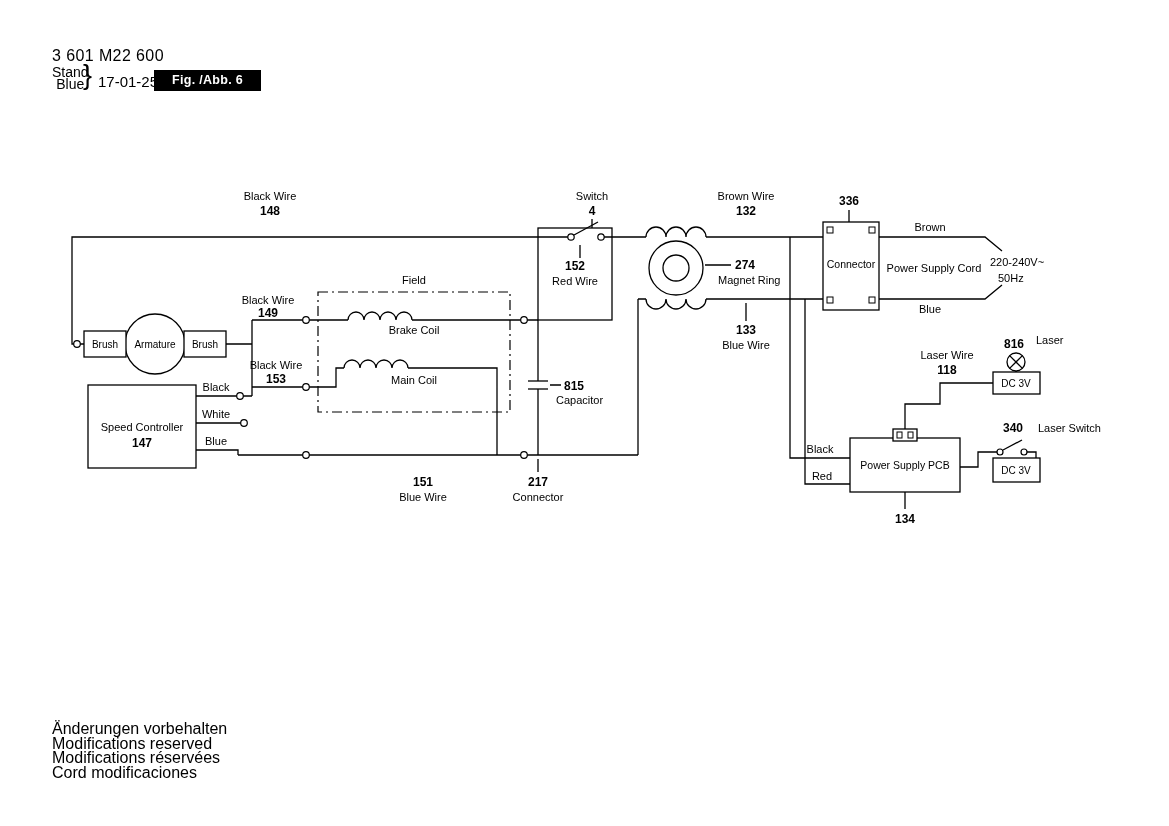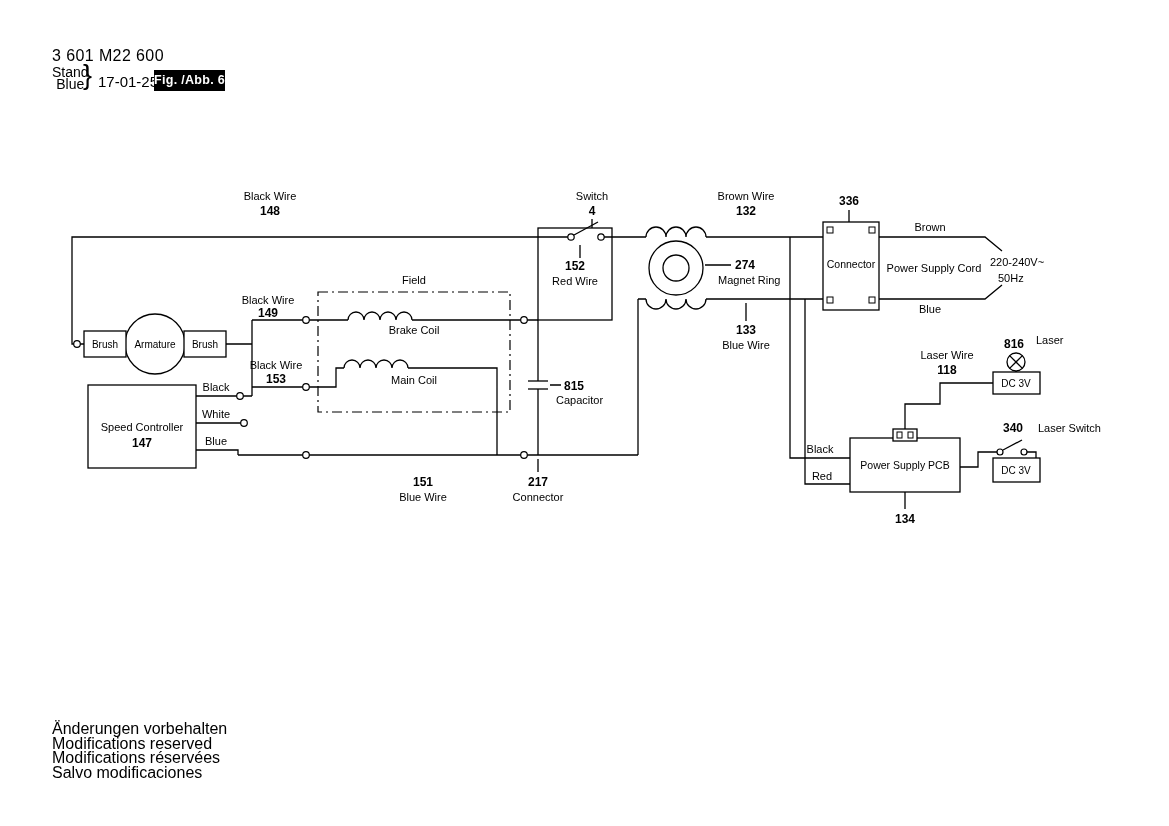--- a/index.html
+++ b/index.html
@@ -8,21 +8,21 @@
     width:1169px; height:826px; position:relative; overflow:hidden;
     font-family:"Liberation Sans", sans-serif; color:#000;
   }
   .abs { position:absolute; }
   
   .part-number { left:52px; top:47px; font-size:16px; letter-spacing:.4px; }
   .stand-issue { left:52px; top:66px; font-size:14px; line-height:12px;text-align:center; }
   .brace { left:83px; top:60px; font-size:27px; font-weight:400; }
   .issue-date { left:98px; top:73px; font-size:15px; }
   .fig-badge { left:154px; top:70px; background:#000; color:#fff; font-weight:bold;
-               font-size:12.5px; padding:3px 0 4px; letter-spacing:.3px; }
+               font-size:12.5px; padding:3px 18px 4px; letter-spacing:.3px; }
   
   .footer { left:52px; top:722px; font-size:16px; line-height:14.5px; }
   
   svg text { font-family:"Liberation Sans", sans-serif; font-size:11px; fill:#000; }
   .tb { font-weight:bold; font-size:12px; }
   .ts { font-size:10px; }
   .tm { font-size:10.5px; }
   .wire { fill:none; stroke:#000; stroke-width:1.3; }
   .boxf { fill:#fff; stroke:#000; stroke-width:1.3; }
   .pad  { fill:#fff; stroke:#000; stroke-width:1; }
@@ -209,14 +209,14 @@
     <text x="905" y="523" text-anchor="middle" class="tb">134</text>
     <text x="820" y="453" text-anchor="middle">Black</text>
     <text x="822" y="480" text-anchor="middle">Red</text>
   </g>
 </svg>
 
 <div class="abs footer">
   <div>Änderungen vorbehalten</div>
   <div>Modifications reserved</div>
   <div>Modifications réservées</div>
-  <div>Salvo modificaciones</div>
+  <div>Cord modificaciones</div>
 </div>
 
 </body></html>

